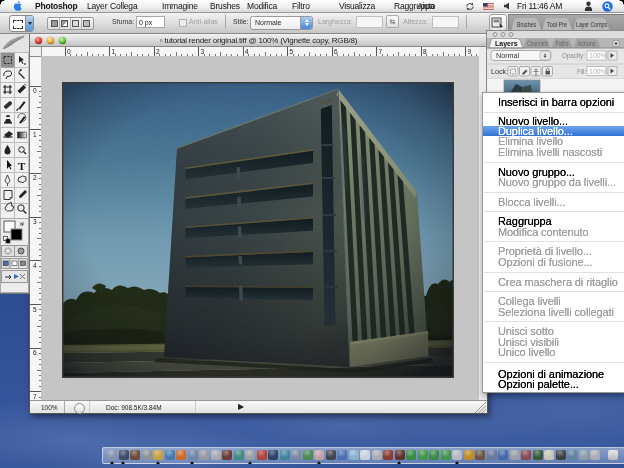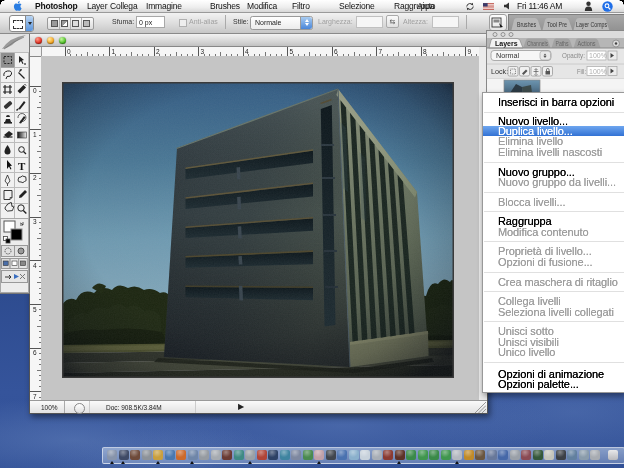--- a/index.html
+++ b/index.html
@@ -51,20 +51,21 @@
 </style></head>
 <body>
 <div id="screen">
   <div id="desktop" class="abs"></div>
 
   <div id="docwin" class="abs">
     <div id="dtitle">
       <div class="tl" style="left:5px;background:radial-gradient(circle at 35% 30%,#ff9a8a,#e33021 60%,#9c1408);"></div>
       <div class="tl" style="left:17px;background:radial-gradient(circle at 35% 30%,#ffe9a0,#f5a623 60%,#b06c00);"></div>
       <div class="tl" style="left:29px;background:radial-gradient(circle at 35% 30%,#c6f7a0,#52c22a 60%,#1f7a00);"></div>
+      <div id="dtext">▫ tutorial render original.tiff @ 100% (Vignette copy, RGB/8)</div>
     </div>
     <div id="hruler">
         <svg style="display:block" width="438" height="9" viewBox="0 0 438 9" shape-rendering="crispEdges">
           <line x1="24" y1="0" x2="24" y2="9" stroke="#555" stroke-width="1"></line>
           <text x="26" y="6.5" font-size="6.5" fill="#222">0</text>
           <line x1="29.5625" y1="6.5" x2="29.5625" y2="9" stroke="#777" stroke-width="1"></line>
           <line x1="35.125" y1="6.5" x2="35.125" y2="9" stroke="#777" stroke-width="1"></line>
           <line x1="40.6875" y1="6.5" x2="40.6875" y2="9" stroke="#777" stroke-width="1"></line>
           <line x1="46.25" y1="5" x2="46.25" y2="9" stroke="#777" stroke-width="1"></line>
           <line x1="51.8125" y1="6.5" x2="51.8125" y2="9" stroke="#777" stroke-width="1"></line>
@@ -491,25 +492,25 @@
   </svg>
   </div>
 
   <div id="menubar" class="abs">
     <svg class="mi" style="left:13px;top:1px;" width="9" height="10" viewBox="0 0 17 20">
       <path fill="#2a7de2" d="M14.3,10.6c0-2.4,2-3.6,2.1-3.7c-1.1-1.7-2.9-1.9-3.5-1.9c-1.5-0.2-2.9,0.9-3.7,0.9 c-0.8,0-1.9-0.9-3.2-0.8C4.4,5.1,2.9,6,2.1,7.5c-1.7,3-0.4,7.3,1.2,9.7c0.8,1.2,1.7,2.5,3,2.4c1.2,0,1.6-0.8,3.1-0.8 c1.4,0,1.8,0.8,3.1,0.8c1.3,0,2.1-1.2,2.9-2.3c0.9-1.3,1.3-2.6,1.3-2.7C16.6,14.5,14.3,13.6,14.3,10.6z M11.9,3.3 c0.7-0.8,1.1-1.9,1-3.1c-1,0-2.1,0.7-2.8,1.5C9.5,2.4,9,3.6,9.1,4.7C10.2,4.8,11.3,4.1,11.9,3.3z"></path>
     </svg>
     <span class="mi" style="left:35px;font-weight:bold;">Photoshop</span>
     <span class="mi" style="left:87px;">Layer</span>
     <span class="mi" style="left:110px;">Collega</span>
-    <span class="mi" style="left:146px;">Immagine</span>
+    <span class="mi" style="left:162px;">Immagine</span>
     <span class="mi" style="left:210px;">Brushes</span>
     <span class="mi" style="left:247px;">Modifica</span>
     <span class="mi" style="left:292px;">Filtro</span>
-    <span class="mi" style="left:339px;">Selezione</span>
+    <span class="mi" style="left:339px;">Visualizza</span>
     <span class="mi" style="left:394px;">Raggruppa</span>
     <span class="mi" style="left:417px;">Aiuto</span>
     <svg class="mi" style="left:465px;top:1.5px;" width="10" height="9" viewBox="0 0 12 11">
       <path d="M2,5.5 a4,4 0 0 1 7.5,-1.5 M10,5.5 a4,4 0 0 1 -7.5,1.5" stroke="#333" stroke-width="1.2" fill="none"></path>
       <path d="M9.5,1 l0.3,3 -2.8,-0.8 Z M2.5,10 l-0.3,-3 2.8,0.8 Z" fill="#333"></path>
     </svg>
     <svg class="mi" style="left:483px;top:2.5px;" width="11" height="7" viewBox="0 0 13 8">
       <rect width="13" height="8" fill="#c05a50"></rect>
       <g stroke="#fff" stroke-width="0.8">
           <line y1="1.6" x2="13" y2="1.6"></line>

